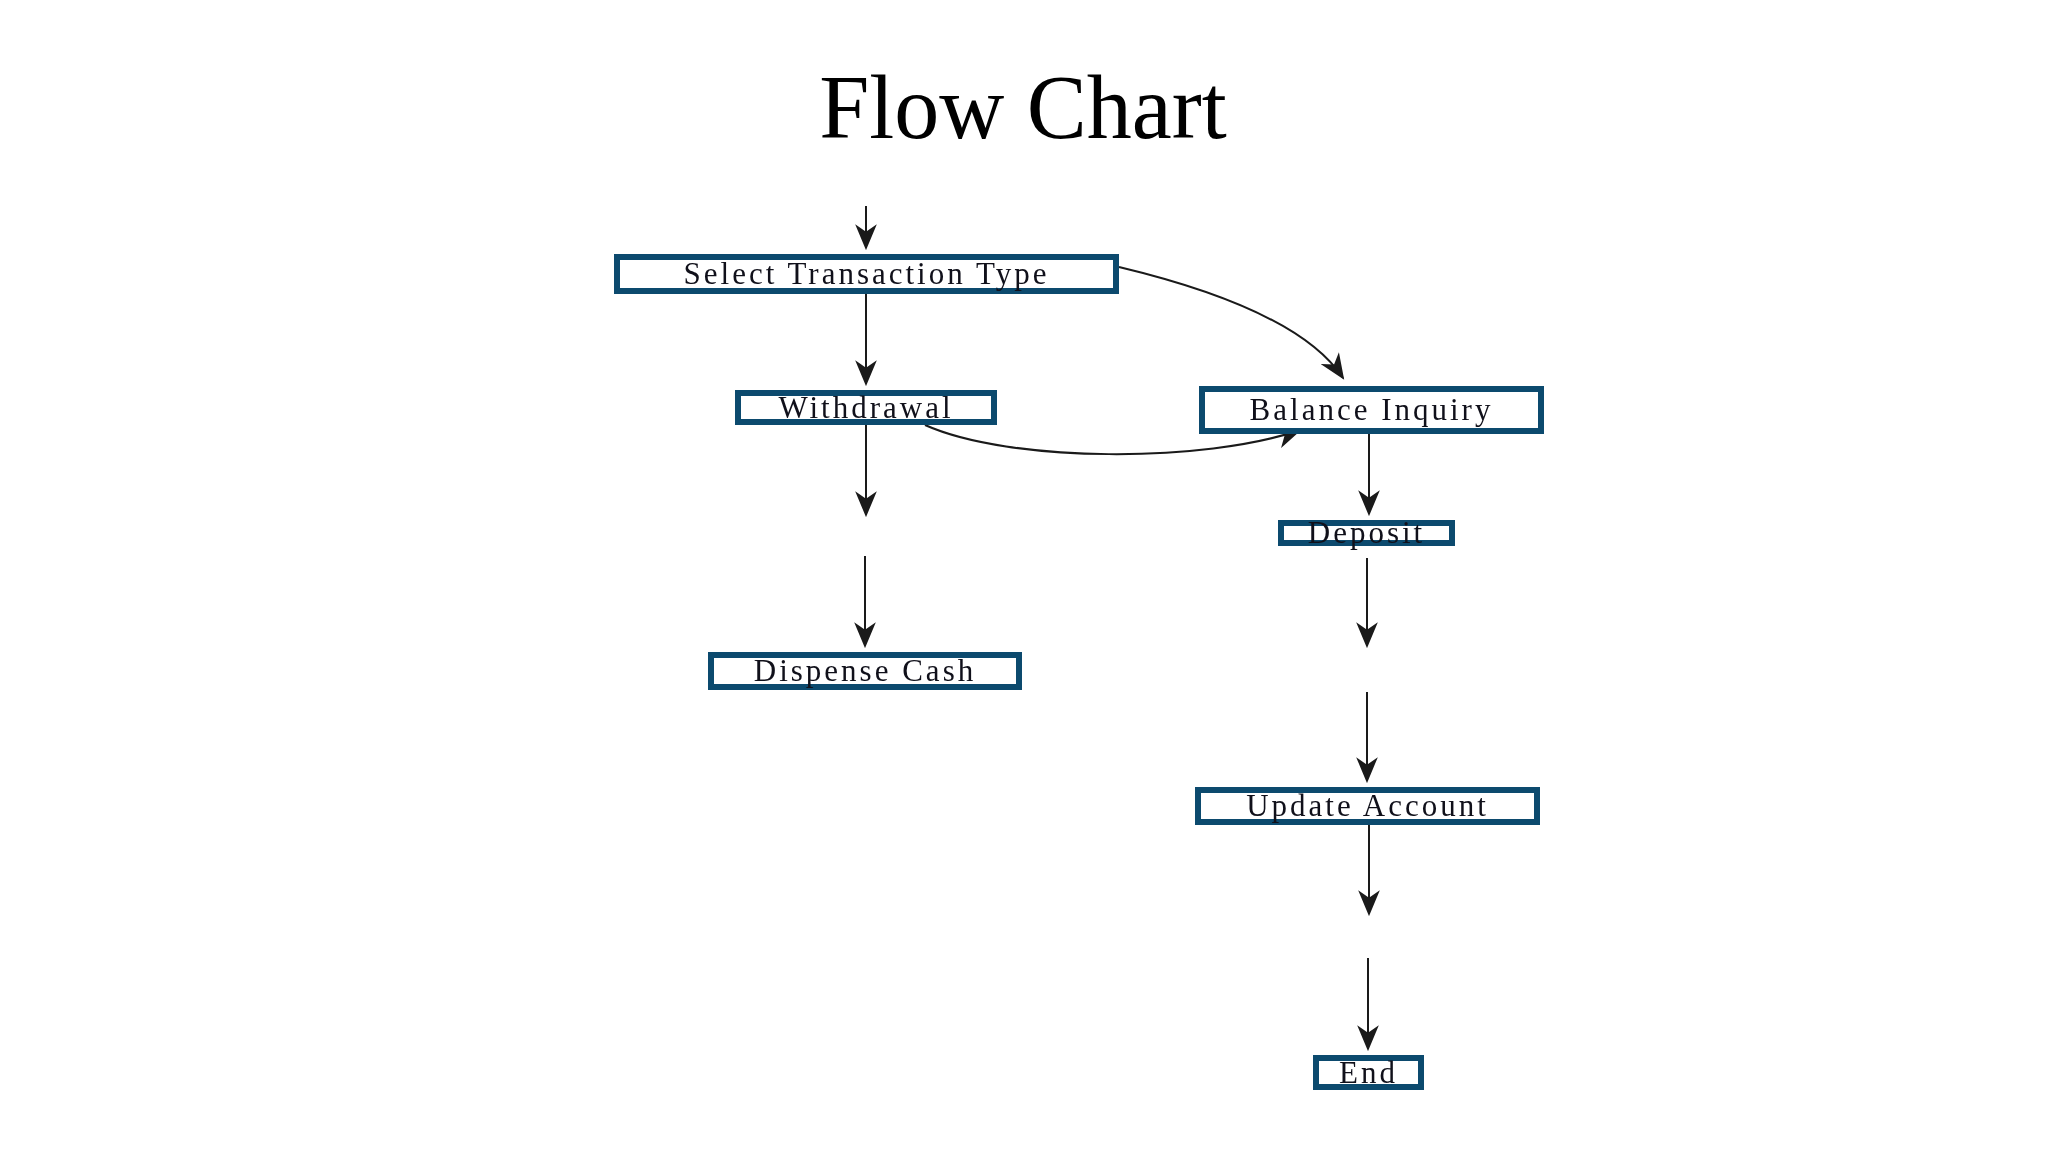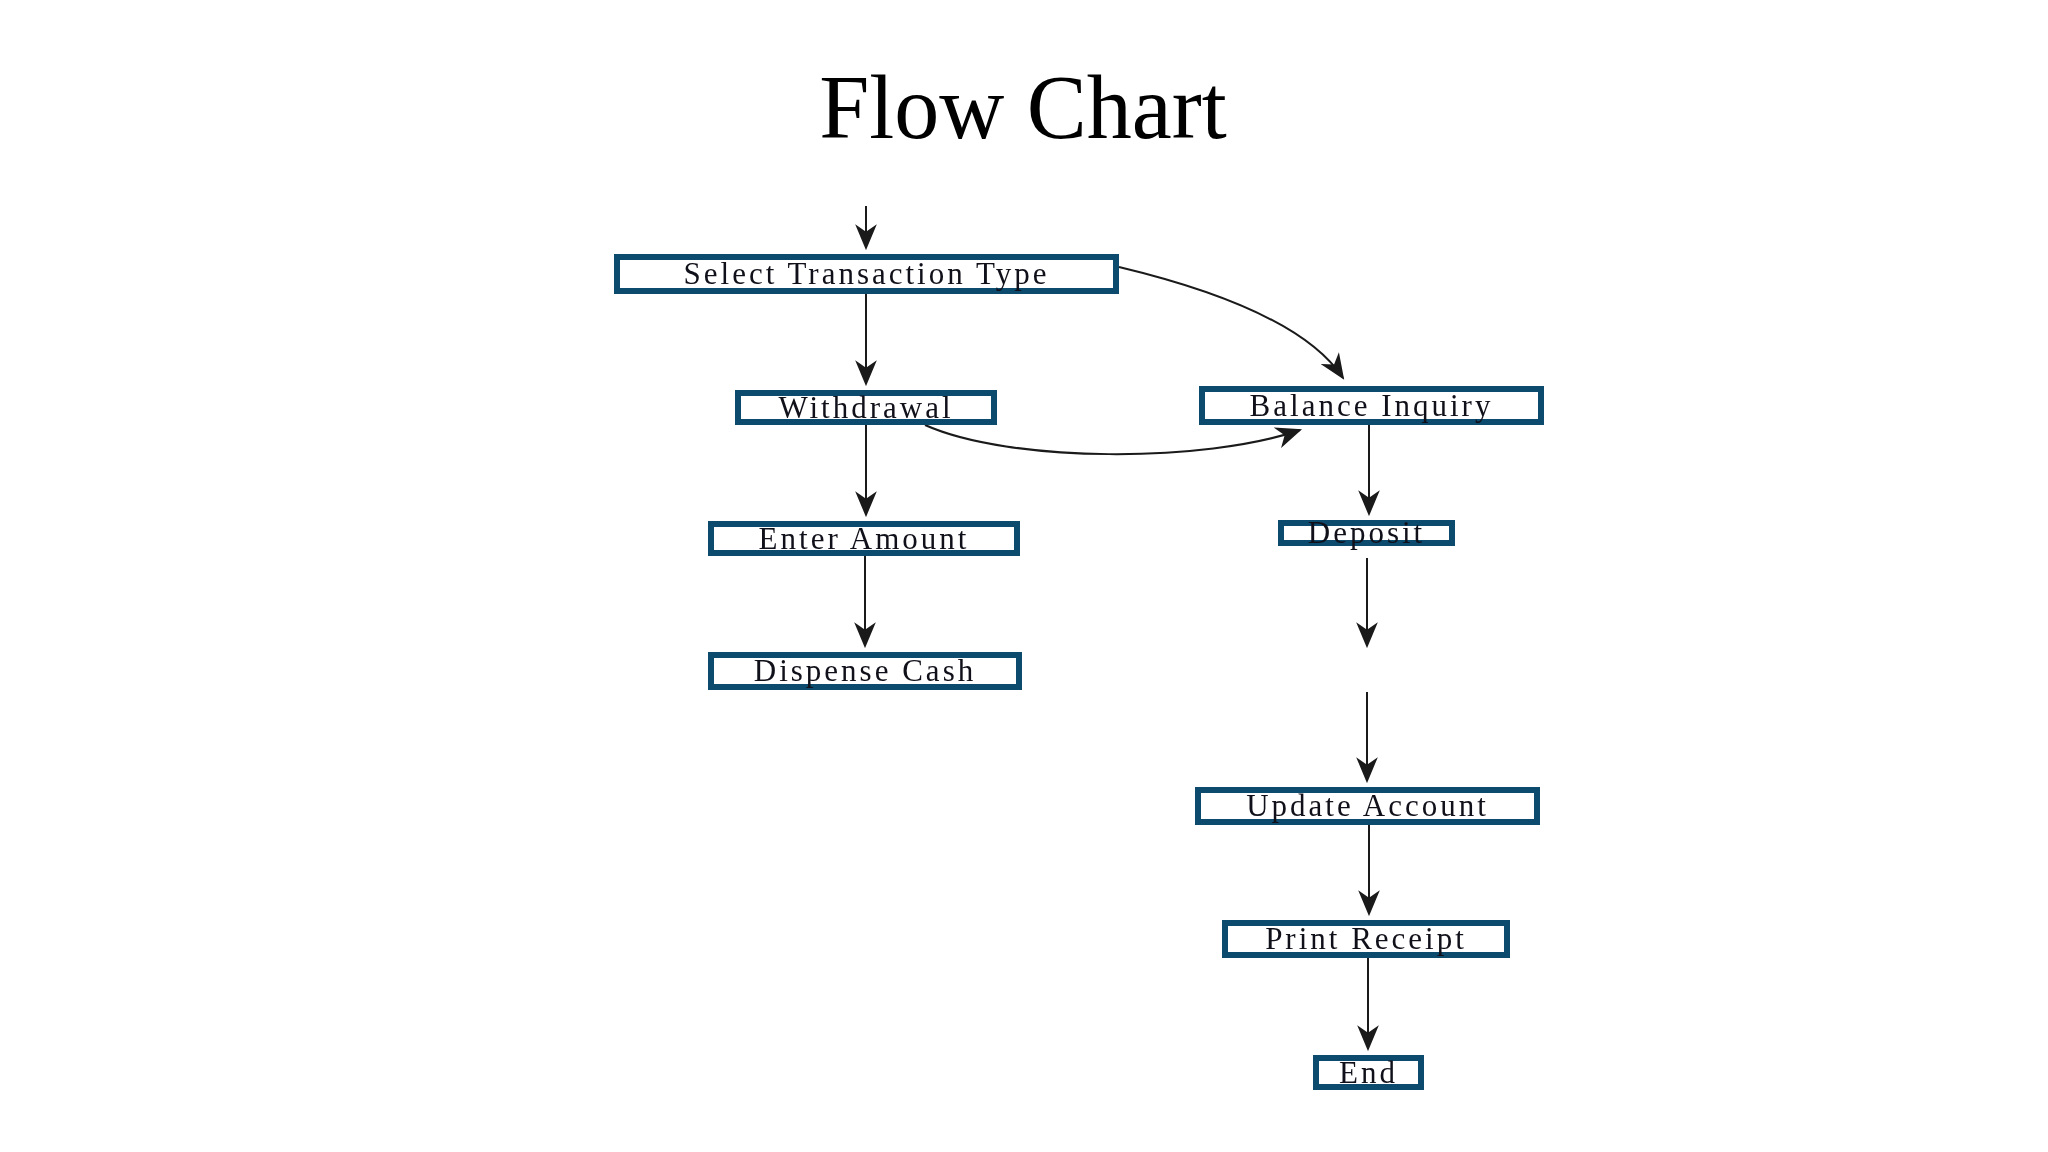--- a/index.html
+++ b/index.html
@@ -36,21 +36,21 @@
     font-size: 31px;
     letter-spacing: 3px;
     display: flex;
     align-items: center;
     justify-content: center;
     white-space: nowrap;
   }
   
   .n-select     { left: 614px;  top: 254px;  width: 505px; height: 40px; }
   .n-withdrawal { left: 735px;  top: 390px;  width: 262px; height: 35px; }
-  .n-balance    { left: 1199px; top: 386px;  width: 345px; height: 39px; }
+  .n-balance    { left: 1199px; top: 386px;  width: 345px; height: 48px; }
   .n-enter      { left: 708px;  top: 521px;  width: 312px; height: 35px; }
   .n-dispense   { left: 708px;  top: 652px;  width: 314px; height: 38px; }
   .n-deposit    { left: 1278px; top: 520px;  width: 177px; height: 26px; }
   .n-insert     { left: 1172px; top: 652px;  width: 390px; height: 40px; }
   .n-update     { left: 1195px; top: 787px;  width: 345px; height: 38px; }
   .n-print      { left: 1222px; top: 920px;  width: 288px; height: 38px; }
   .n-end        { left: 1313px; top: 1055px; width: 111px; height: 35px; }
   .edge { stroke: #1a1a1a; stroke-width: 2; fill: none; }
 </style>
 </head>
@@ -75,20 +75,18 @@
     <path class="edge" d="M 1369 425 L 1369 514" marker-end="url(#arrow)"></path>
     <path class="edge" d="M 1367 558 L 1367 646" marker-end="url(#arrow)"></path>
     <path class="edge" d="M 1367 692 L 1367 781" marker-end="url(#arrow)"></path>
     <path class="edge" d="M 1369 825 L 1369 914" marker-end="url(#arrow)"></path>
     <path class="edge" d="M 1368 958 L 1368 1049" marker-end="url(#arrow)"></path>
   </svg>
 
   <div class="node n-select">Select Transaction Type</div>
   <div class="node n-withdrawal">Withdrawal</div>
   <div class="node n-balance">Balance Inquiry</div>
-  <div class="node n-enter">Enter Amount</div>
   <div class="node n-dispense">Dispense Cash</div>
   <div class="node n-deposit">Deposit</div>
   <div class="node n-update">Update Account</div>
-  <div class="node n-print">Print Receipt</div>
   <div class="node n-end">End</div>
 
 </div>
 
 </body></html>

